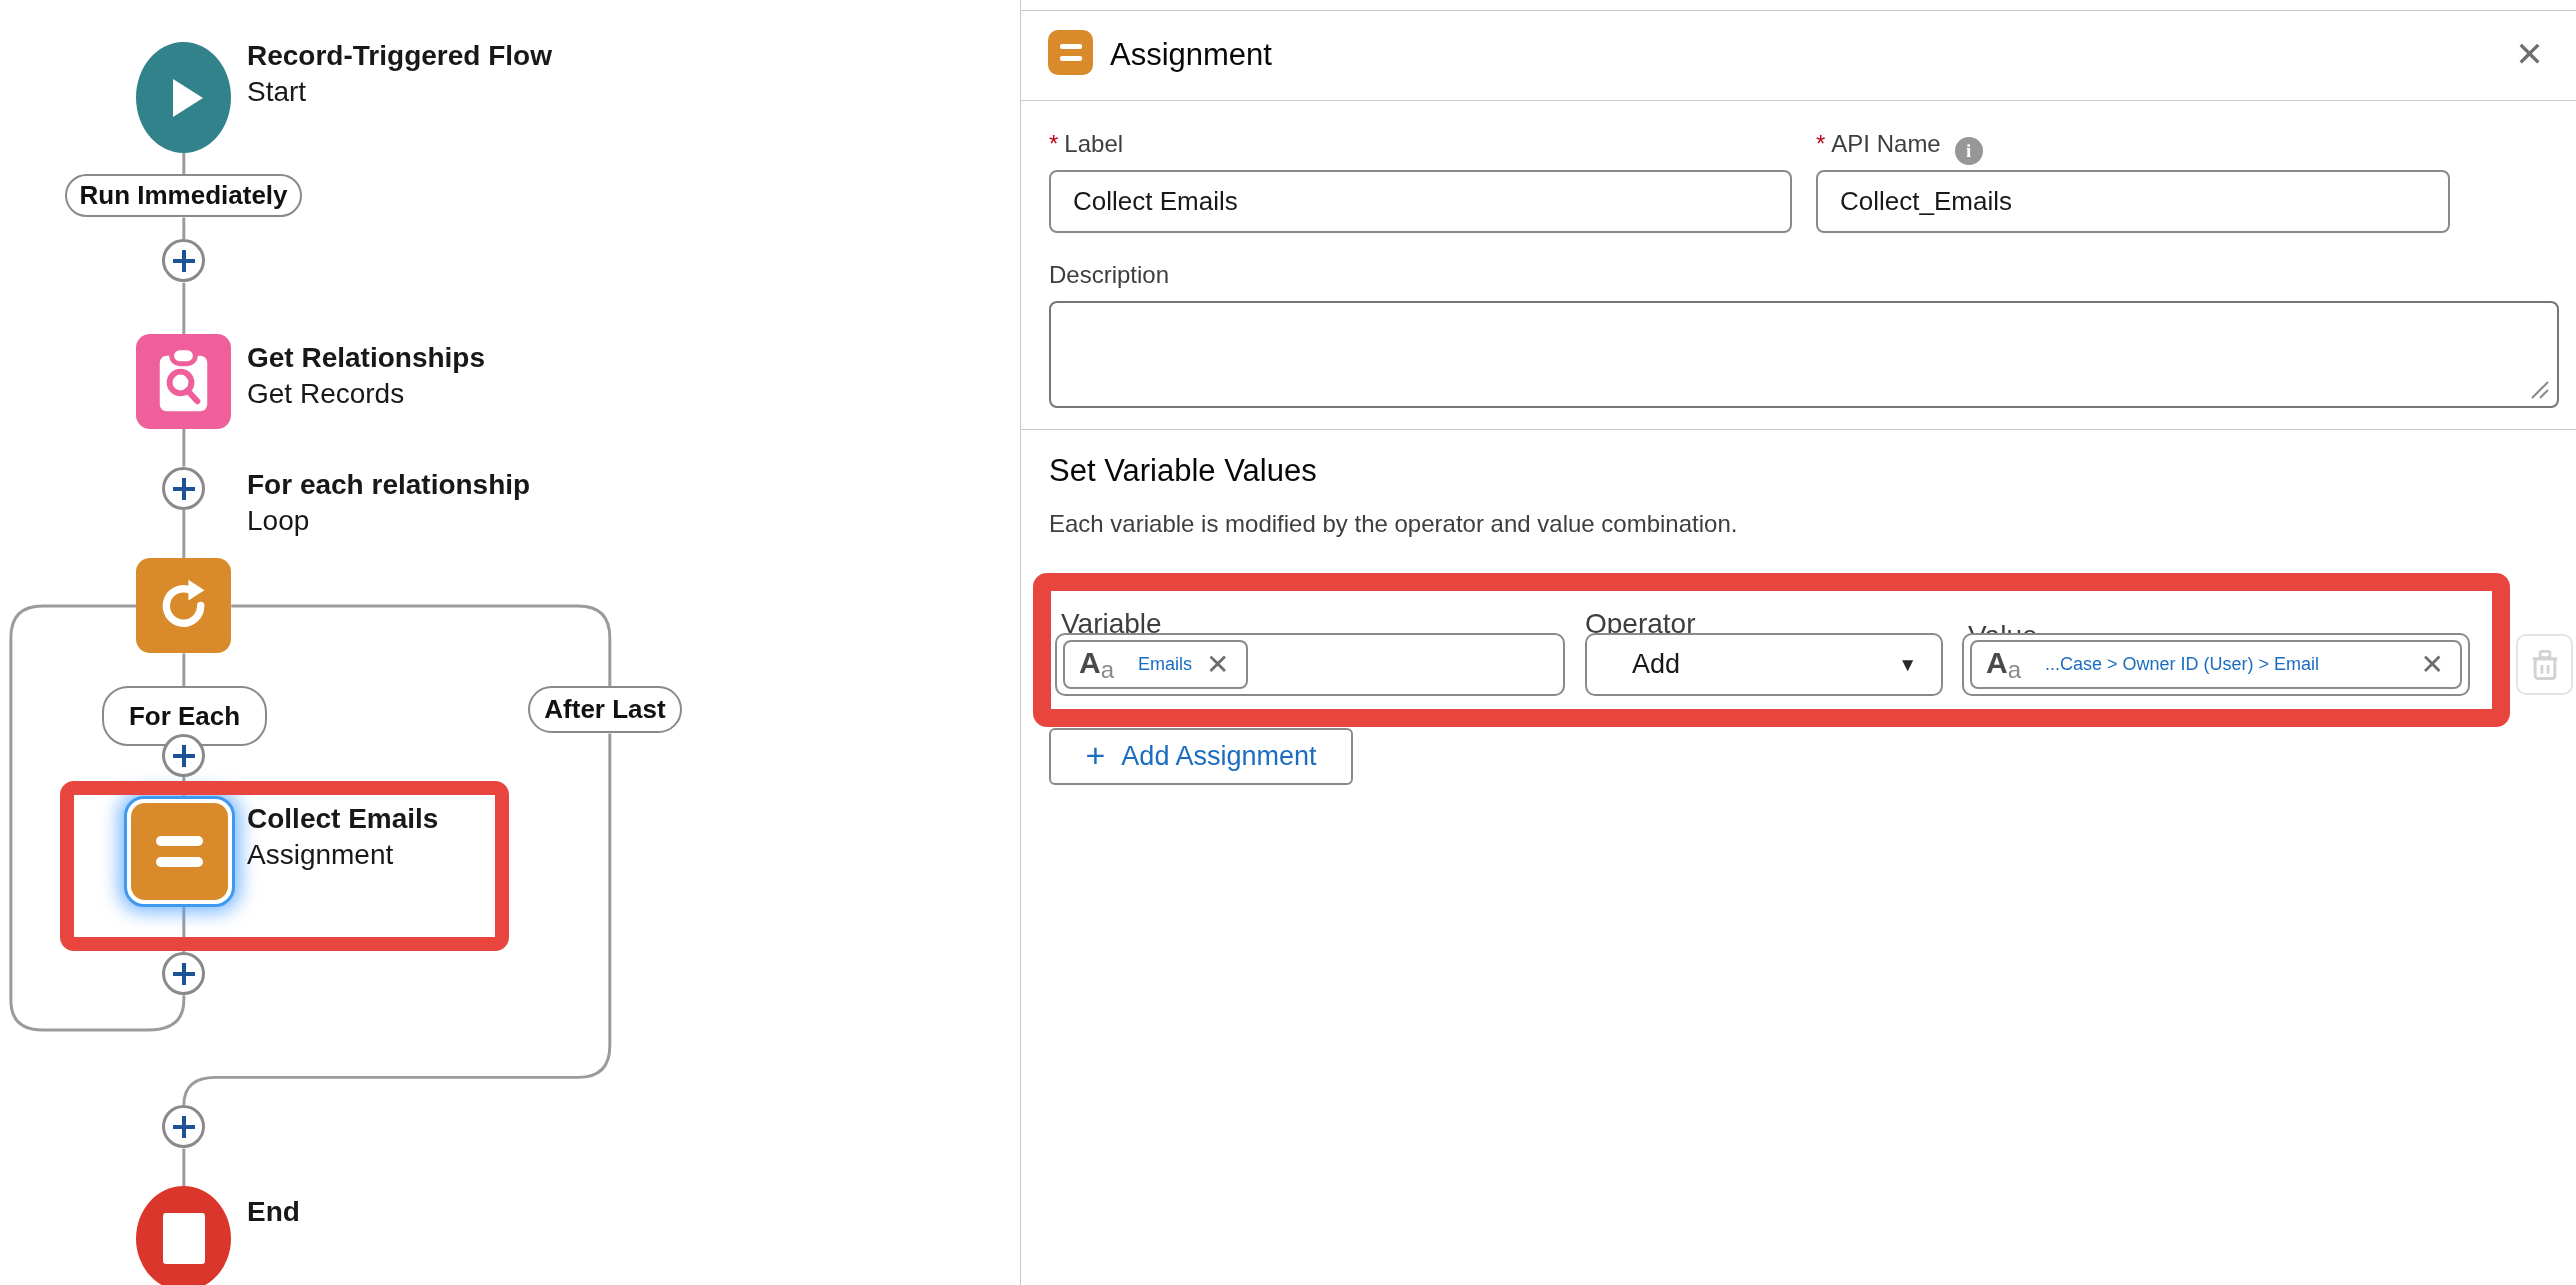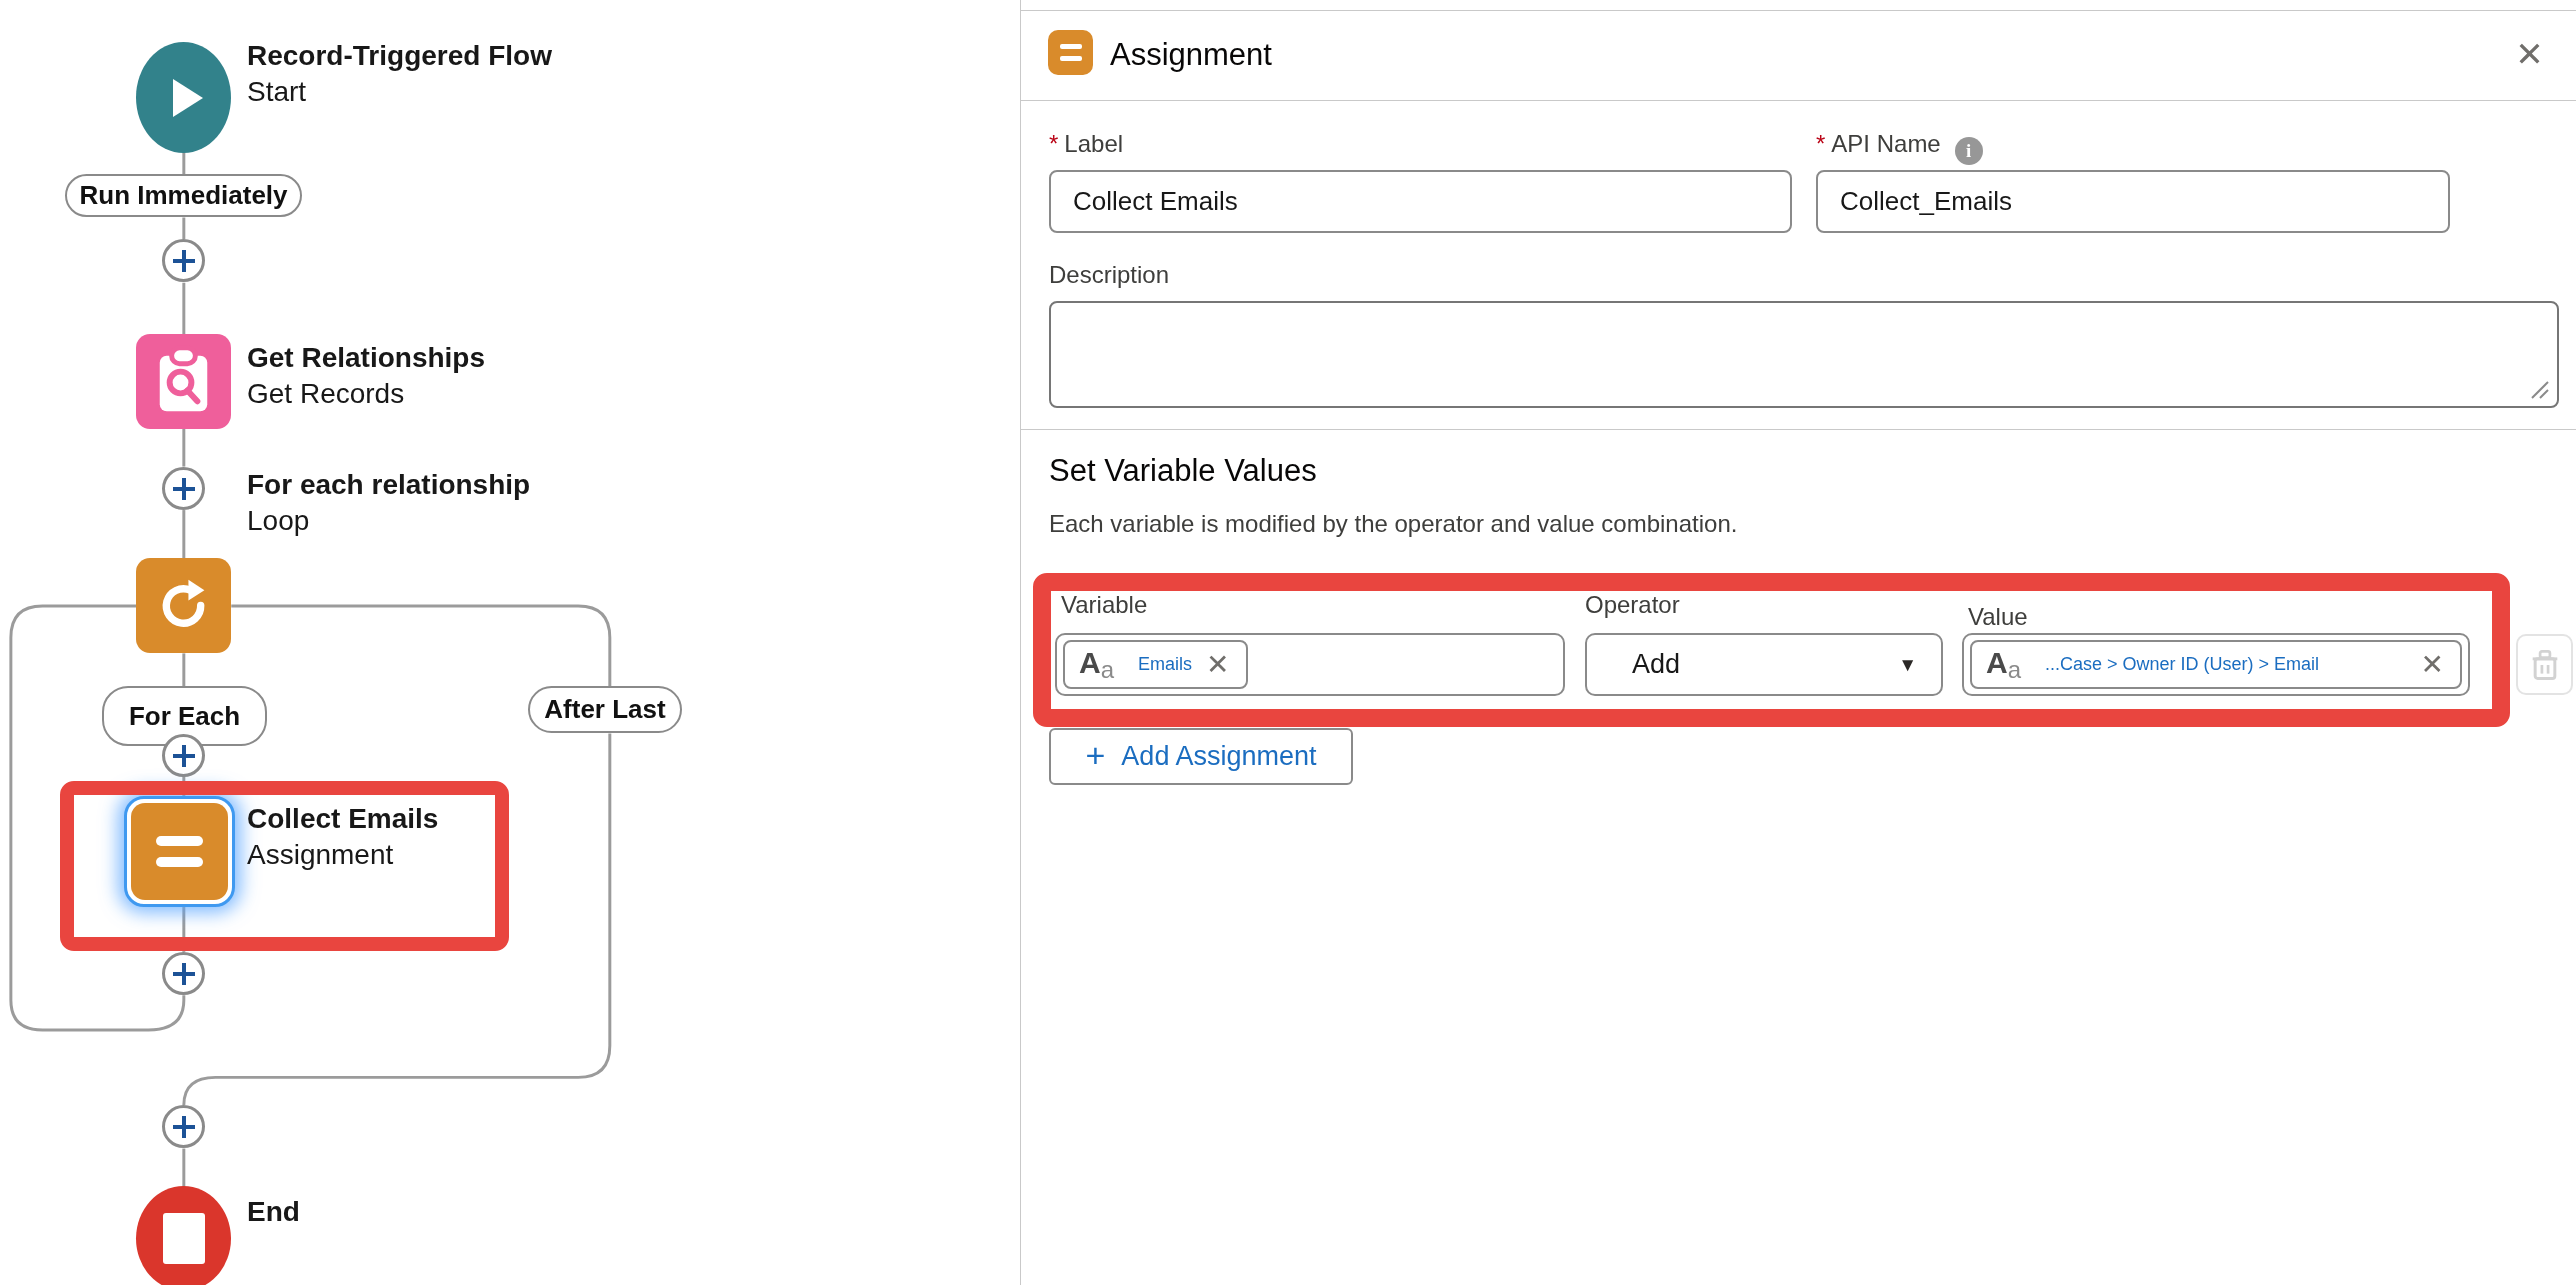--- a/index.html
+++ b/index.html
@@ -69,21 +69,21 @@
     color:#fff;font-size:19px;font-weight:bold;text-align:center;line-height:28px;
     font-family:"Liberation Serif","DejaVu Serif",serif;margin-left:14px;vertical-align:-5px;}
   #description-input{position:absolute;left:28px;top:301px;width:1510px;height:107px;
     border:2px solid #767676;border-radius:8px;resize:none;background:#fff;
     font-size:26px;padding:12px 20px;font-family:"Liberation Sans","DejaVu Sans",sans-serif;}
   #resize-glyph{position:absolute;left:1503px;top:374px;z-index:2;pointer-events:none;}
   #mid-divider{position:absolute;left:0;top:429px;width:1556px;height:1px;background:#c9c9c9;}
   #section-heading{position:absolute;left:28px;top:453px;font-size:31px;color:#080707;}
   #section-desc{position:absolute;left:28px;top:510px;font-size:24px;color:var(--label);}
 
-  .col-label{position:absolute;top:591px;font-size:24px;color:var(--label);}
+  .col-label{position:absolute;top:608px;font-size:28px;color:var(--label);}
   .combo{position:absolute;top:633px;height:63px;border:2px solid var(--border);border-radius:10px;
     background:#fff;display:flex;align-items:center;padding:0 6px;}
   .res-pill{display:flex;align-items:center;gap:12px;border:2px solid var(--border);
     border-radius:8px;height:49px;padding:0 14px;background:#fff;}
   .aa{display:inline-flex;align-items:flex-start;line-height:1;}
   .aa .A{font-size:30px;font-weight:bold;color:#4a4a4a;}
   .aa .a{font-size:24px;color:#8a8a8a;margin-top:10px;}
   .pill-text{font-size:18px;color:var(--link);white-space:nowrap;margin-left:12px;}
   .pill-x{border:none;background:none;color:#706e6b;font-size:28px;cursor:pointer;padding:0 2px;}
   #operator-select{position:absolute;left:564px;top:633px;width:358px;height:63px;

